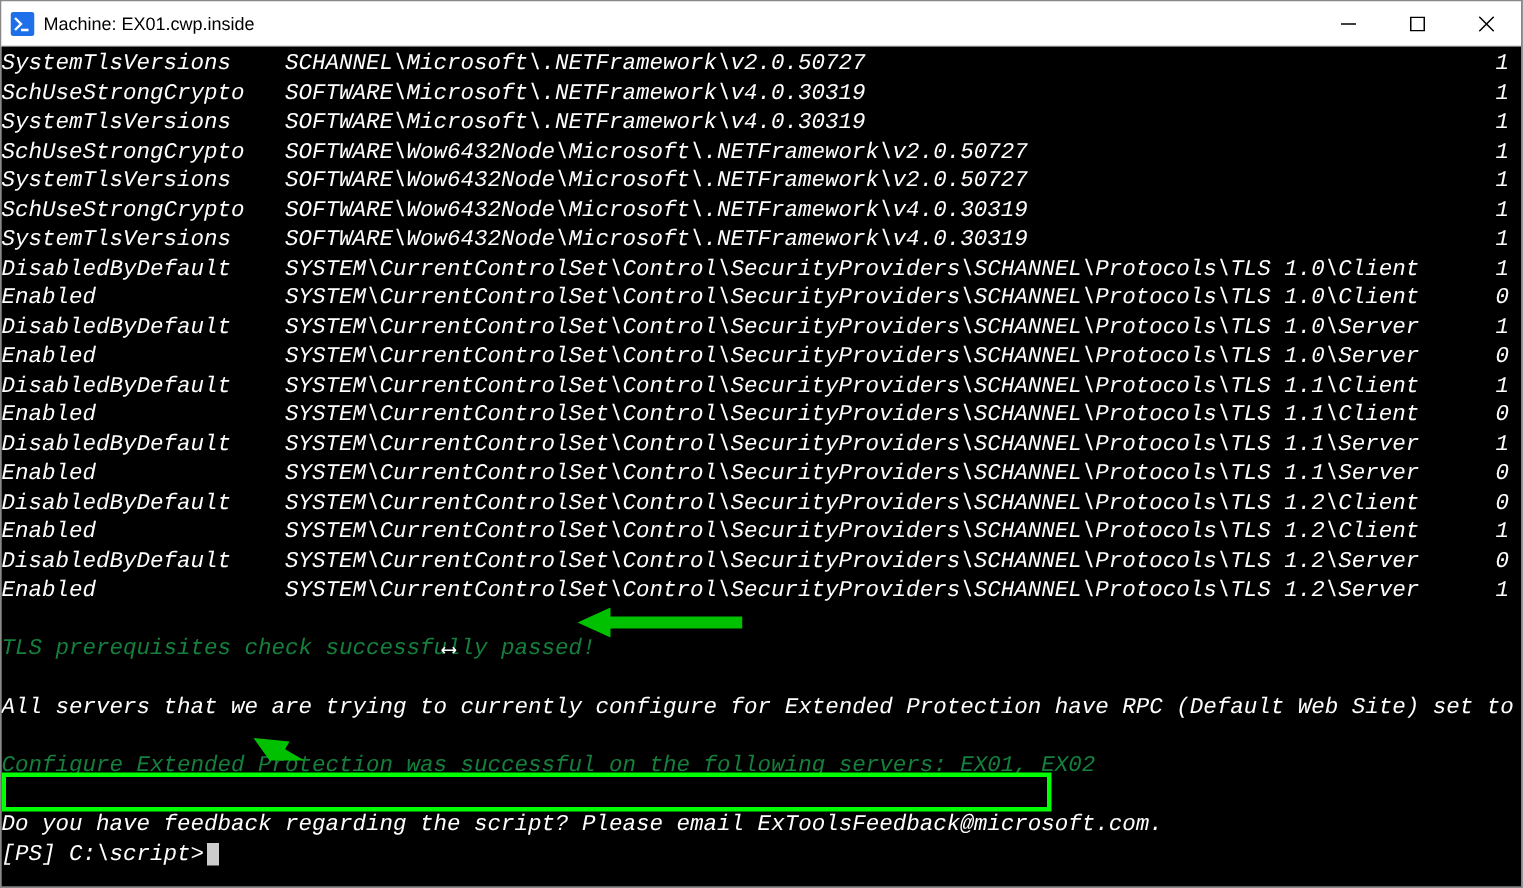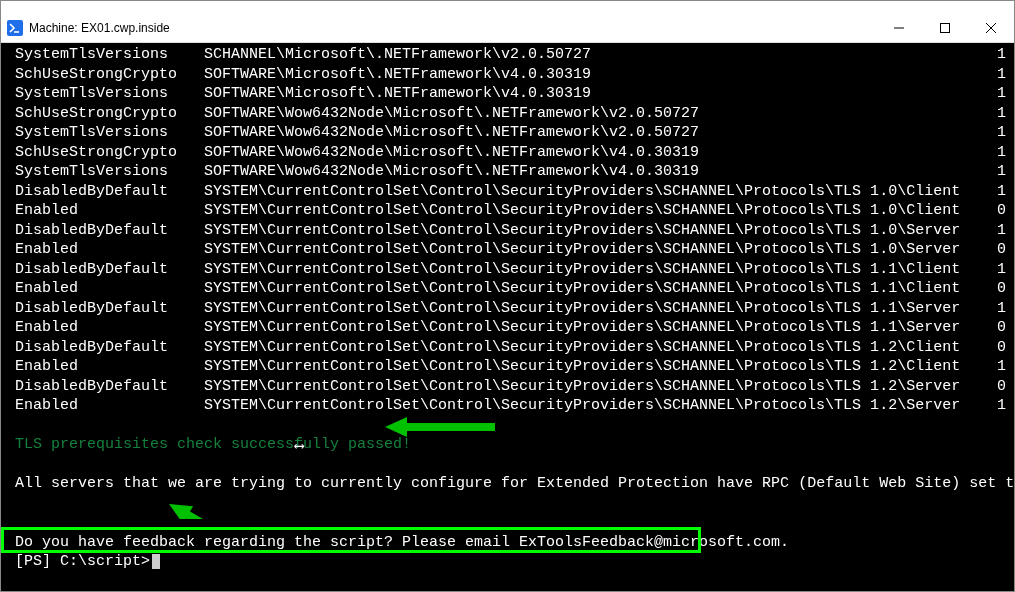--- a/index.html
+++ b/index.html
@@ -5,41 +5,41 @@
   * { margin: 0; padding: 0; box-sizing: border-box; }
   html, body { width: 1015px; height: 592px; overflow: hidden; font-family: "Segoe UI", sans-serif; background: #f0f0f0; }
   .window {
     width: 1015px; height: 592px; display: flex; flex-direction: column;
     border: 1px solid #888; background: #fff;
   }
   .titlebar {
     height: 30px; display: flex; align-items: center; background: #ffffff;
     border-bottom: 1px solid #ddd; padding-left: 6px;
     user-select: none;
-    margin-top: 12px;
   }
   .titlebar .app-icon {
     width: 16px; height: 16px; margin-right: 6px; position: relative;
     display: inline-flex; align-items: center; justify-content: center;
   }
   .titlebar .app-icon svg { width: 16px; height: 16px; }
   .titlebar .title-text { font-size: 12px; color: #000; }
   .titlebar .spacer { flex: 1; }
   .win-btn {
     width: 46px; height: 30px; display: inline-flex; align-items: center; justify-content: center;
     font-size: 10px; color: #000;
   }
   .win-btn svg { width: 10px; height: 10px; }
   .terminal {
     flex: 1; background: #000; color: #fff;
     font-family: "Consolas", "Courier New", monospace;
     font-size: 15px; line-height: 19.5px;
-    padding: 2px 4px 2px 14px;
+    padding: 2px 4px 2px 0;
     position: relative; overflow: hidden;
     white-space: nowrap;
+    font-style: italic;
   }
   .row { display: flex; }
   .col-key { width: 21ch; display: inline-block; }
   .col-path { flex: 1; }
   .col-val { width: 3ch; text-align: right; padding-right: 4px; }
   .green { color: #15803d; }
   .prompt-line { display: flex; align-items: center; }
   .cursor {
     display: inline-block; width: 8px; height: 15px; background: #ccc;
     margin-left: 2px; vertical-align: text-bottom;
@@ -186,20 +186,21 @@
         <span class="col-key">Enabled</span>
         <span class="col-path">SYSTEM\CurrentControlSet\Control\SecurityProviders\SCHANNEL\Protocols\TLS 1.2\Server</span>
         <span class="col-val">1</span>
       </div>
 
     <div class="blank"></div>
     <div class="green">TLS prerequisites check successfully passed!</div>
     <div class="blank"></div>
     <div>All servers that we are trying to currently configure for Extended Protection have RPC (Default Web Site) set to false f</div>
     <div class="blank"></div>
+    <div class="green">Configure Extended Protection was successful on the following servers: EX01, EX02</div>
     <div class="blank"></div>
     <div>Do you have feedback regarding the script? Please email ExToolsFeedback@microsoft.com.</div>
     <div class="prompt-line">
       <span>[PS] C:\script&gt;</span>
       <span class="cursor"></span>
     </div>
 
     <div class="arrow" style="left:384px; top:374px;">
       <svg width="110" height="20">
           <polygon points="0,10 22,0 22,6 110,6 110,14 22,14 22,20" fill="#00c000"></polygon>

